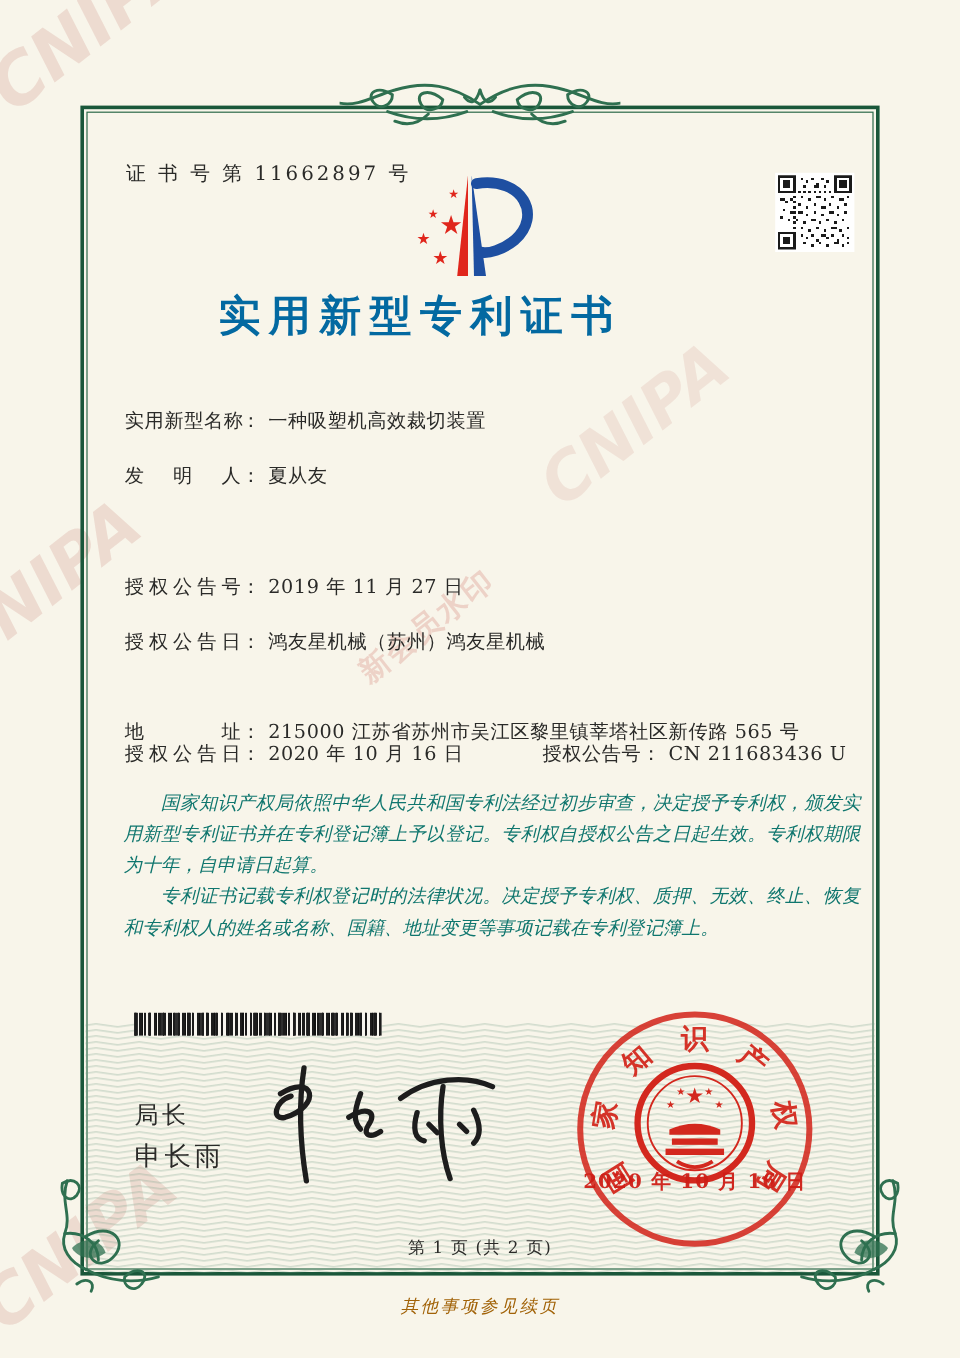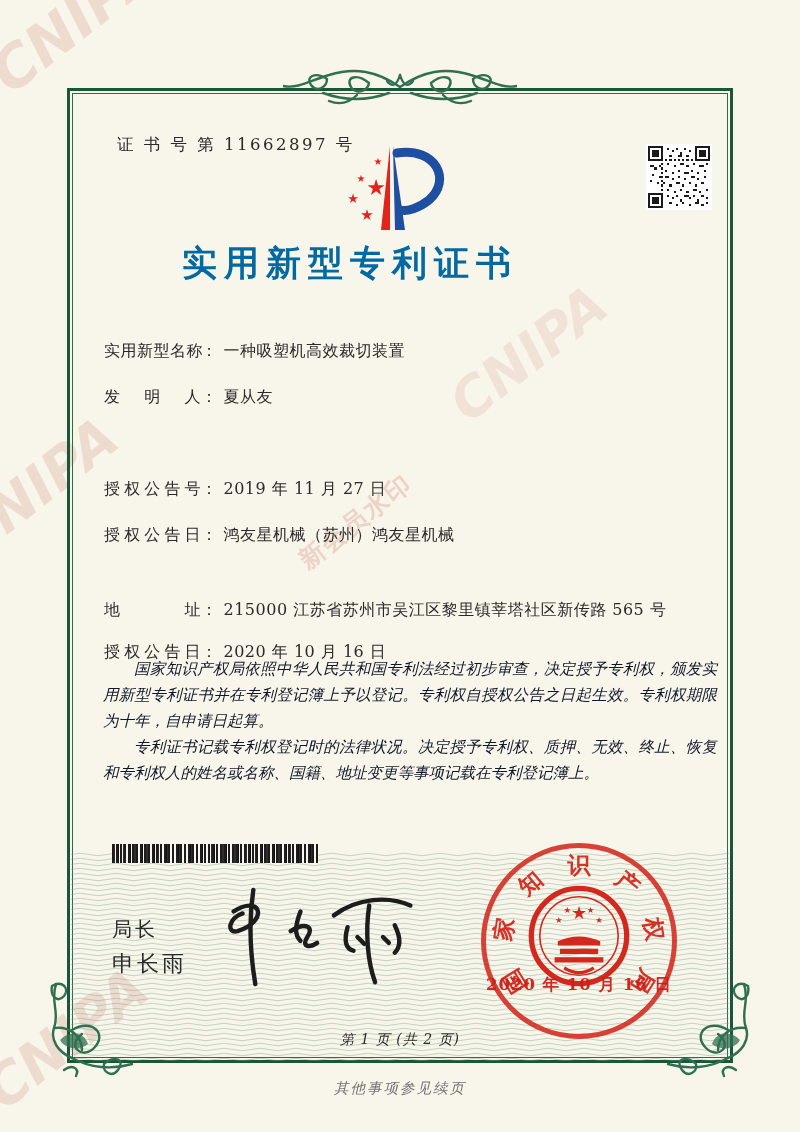--- a/index.html
+++ b/index.html
@@ -18,58 +18,58 @@
   
   .frame{position:absolute;left:67px;top:88px;width:660px;height:969px;
          border:3px solid #1a573a;}
   .frame-inner{position:absolute;left:2px;top:2px;right:2px;bottom:2px;border:1px solid #2c6a49;}
   .guilloche{position:absolute;left:71px;top:852px;width:658px;height:209px;opacity:.6;}
   .ornament{position:absolute;pointer-events:none;}
   .orn-top{left:283px;top:54px;width:234px;height:60px;}
   .orn-bl{left:42px;top:982px;width:104px;height:100px;}
   .orn-br{left:654px;top:982px;width:104px;height:100px;transform:scaleX(-1);}
   
-  .cert-no{position:absolute;left:105px;top:134px;font-size:16.5px;letter-spacing:2.5px;margin-left:12px;}
+  .cert-no{position:absolute;left:105px;top:134px;font-size:16.5px;letter-spacing:2.5px;}
   .qr{position:absolute;left:646px;top:144px;width:62px;height:62px;background:#fff;padding:2px;}
   .logo{position:absolute;left:342px;top:142px;width:120px;height:94px;}
   .title{position:absolute;left:0;top:240px;width:700px;text-align:center;
          font-size:35px;font-weight:bold;letter-spacing:7px;color:#0369a1;}
   
   .f-row{position:absolute;left:104px;font-size:16px;white-space:nowrap;letter-spacing:0.5px;}
   .flabel{display:inline-block;width:97px;text-align:justify;text-align-last:justify;}
   .fcolon{margin-right:6px;}
-  .r1{top:341px}.r2{top:387px}.r3{top:433px}.r4{top:479px}.r5{top:525px}.r6{top:600px}.r7{top:642px}
+  .r1{top:341px}.r2{top:387px}.r3{top:433px}.r4{top:479px}.r5{top:525px}.r6{top:600px}.r7{top:618px}
   .grant-no{position:absolute;left:348px;top:0;}
   
   .body-text{position:absolute;left:103px;top:656px;width:614px;}
   .body-text p{margin:0;font-size:15.5px;line-height:26px;text-indent:2em;
-               text-align:justify;font-style:italic;color:#0f172a;}
+               text-align:justify;font-style:italic;color:#0f766e;}
   
   .barcode{position:absolute;left:112px;top:844px;width:206px;height:19px;background-color:#f7f5ef;
      background-image:
        repeating-linear-gradient(90deg,#1c1c1c 0 2px,transparent 2px 4px),
        repeating-linear-gradient(90deg,#111 0 1px,transparent 1px 6px),
        repeating-linear-gradient(90deg,#2e2e2e 0 3px,transparent 3px 11px);}
   .commissioner{position:absolute;left:112px;top:916px;font-size:20px;letter-spacing:3px;}
   .commissioner-name{position:absolute;left:112px;top:949px;font-size:22px;letter-spacing:3px;}
   .signature{position:absolute;left:216px;top:882px;width:220px;height:108px;}
   
   .seal{position:absolute;left:481px;top:843px;width:196px;height:196px;z-index:5;}
   .seal-ring{position:absolute;inset:0;border:5px solid rgba(211,40,30,.88);border-radius:50%;}
   .seal-char{position:absolute;left:50%;top:50%;width:26px;height:26px;margin:-13px;
              display:flex;align-items:center;justify-content:center;
              font-size:23px;font-weight:bold;color:rgba(211,40,30,.95);
              transform:rotate(var(--a)) translateY(-76px);}
   .seal-emblem{position:absolute;left:43px;top:40px;width:110px;height:106px;}
   .seal-date{position:absolute;left:0;top:131px;width:100%;text-align:center;
              font-size:16.5px;font-weight:bold;color:rgba(205,30,22,.95);letter-spacing:1px;}
   
-  .page-info{position:absolute;left:0;top:1031px;width:800px;text-align:center;font-size:14px;letter-spacing:1px;font-style:italic;}
+  .page-info{position:absolute;left:0;top:1031px;width:800px;text-align:center;font-size:14px;letter-spacing:1px;}
   .continuation{position:absolute;left:0;top:1079px;width:800px;text-align:center;
-                font-size:14.5px;font-style:italic;letter-spacing:2px;color:#737373;}
+                font-size:14.5px;font-style:italic;letter-spacing:2px;color:#a16207;}
 </style>
 </head>
 <body>
 
 <div class="paper">
 
   <span class="wm wm1">CNIPA</span>
   <span class="wm wm2">CNIPA</span>
   <span class="wm wm3">CNIPA</span>
   <span class="wm wm5">CNIPA</span>
@@ -179,20 +179,23 @@
     <span class="flabel">授权公告号</span><span class="fcolon">：</span><span>2019 年 11 月 27 日</span>
   </div>
   <div class="f-row r5">
     <span class="flabel">授权公告日</span><span class="fcolon">：</span><span>鸿友星机械（苏州）鸿友星机械</span>
   </div>
   <div class="f-row r6">
     <span class="flabel">地址</span><span class="fcolon">：</span><span>215000 江苏省苏州市吴江区黎里镇莘塔社区新传路 565 号</span>
   </div>
   <div class="f-row r7">
     <span class="flabel">授权公告日</span><span class="fcolon">：</span><span>2020 年 10 月 16 日</span>
+    <span class="grant-no">
+      <span>授权公告号</span><span class="fcolon">：</span><span>CN 211683436 U</span>
+    </span>
   </div>
 
   <div class="body-text">
     <p>国家知识产权局依照中华人民共和国专利法经过初步审查，决定授予专利权，颁发实用新型专利证书并在专利登记簿上予以登记。专利权自授权公告之日起生效。专利权期限为十年，自申请日起算。</p>
     <p>专利证书记载专利权登记时的法律状况。决定授予专利权、质押、无效、终止、恢复和专利权人的姓名或名称、国籍、地址变更等事项记载在专利登记簿上。</p>
   </div>
 
   <div class="barcode"></div>
 
   <div class="commissioner">局长</div>

